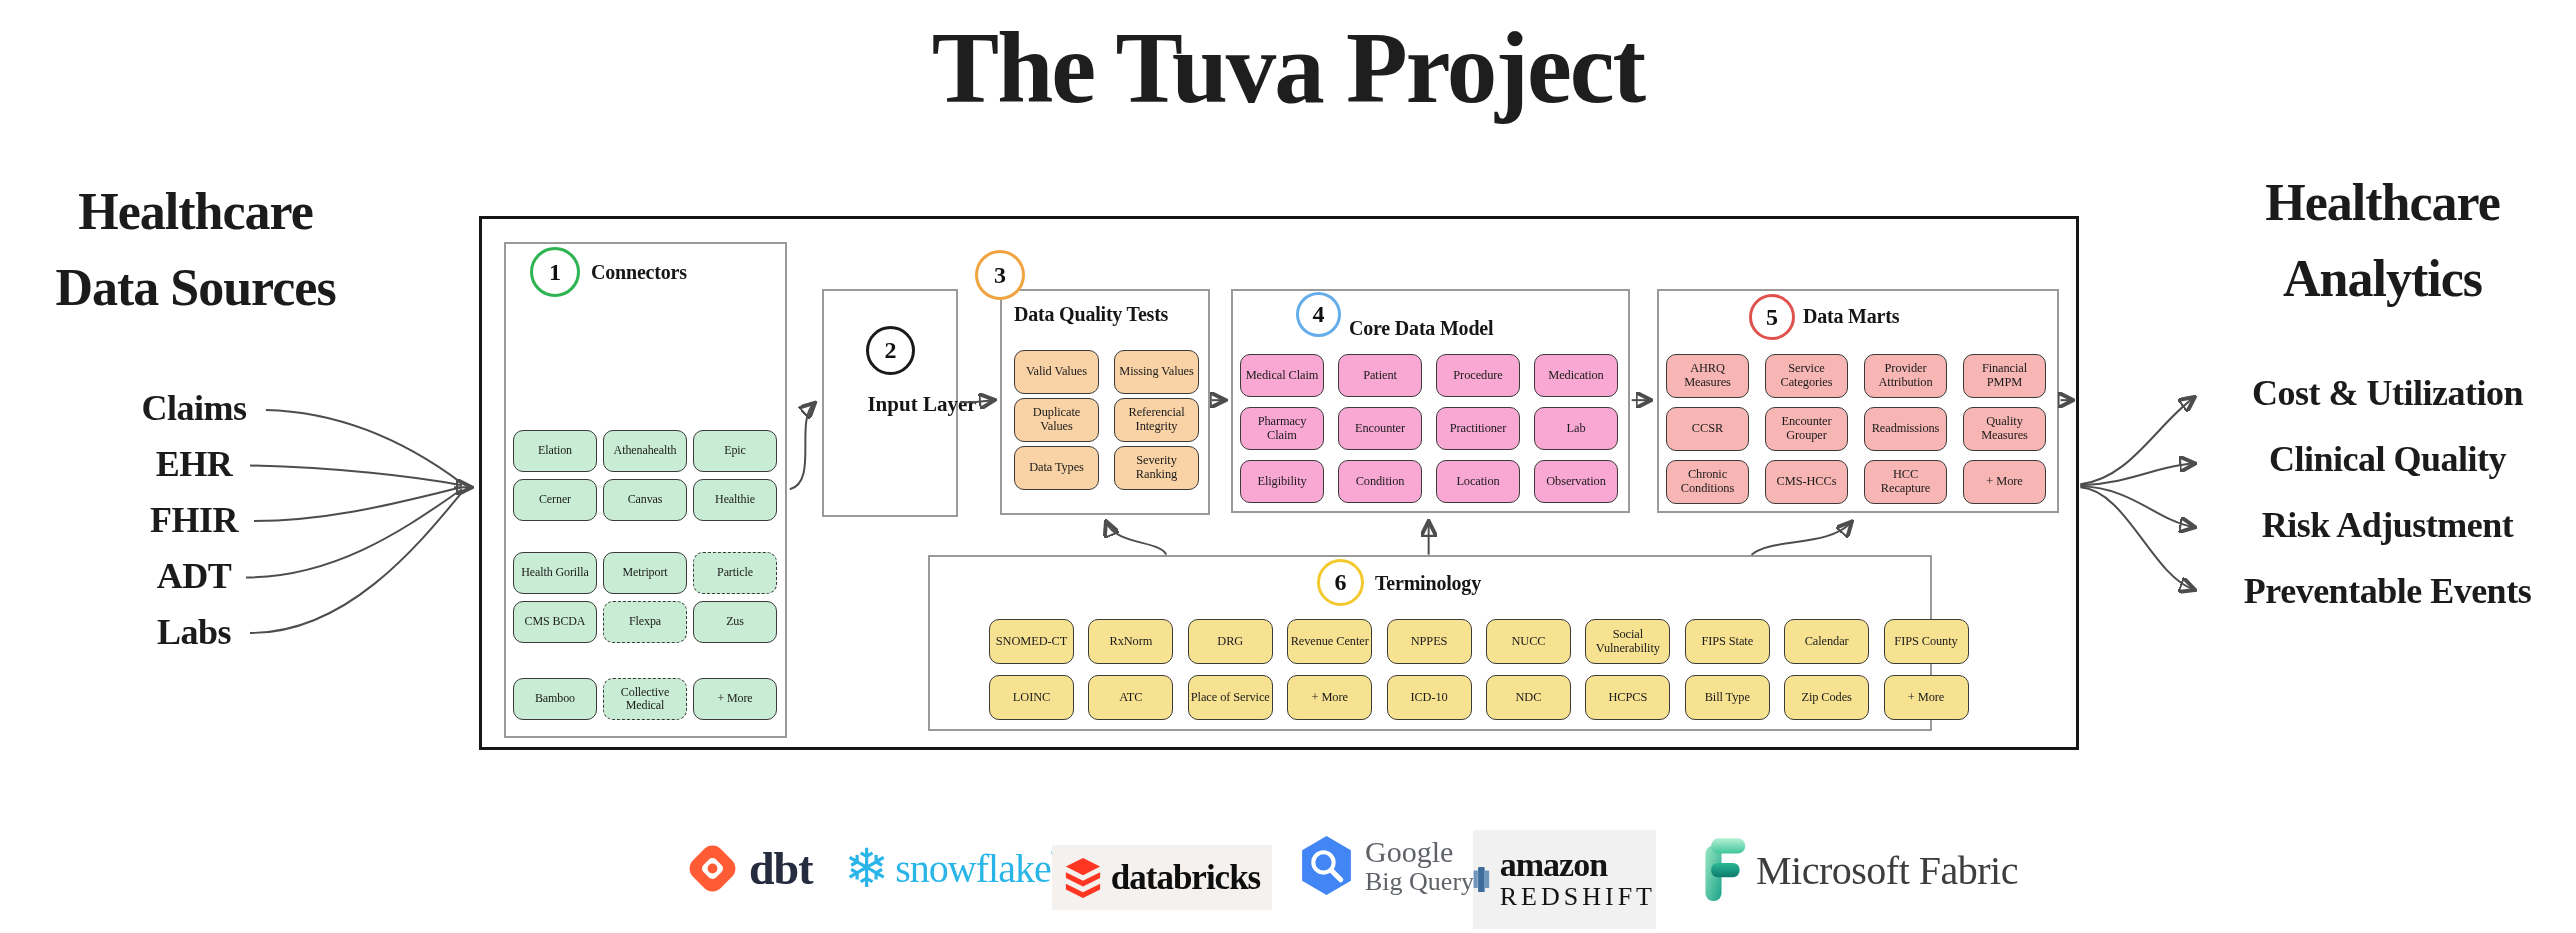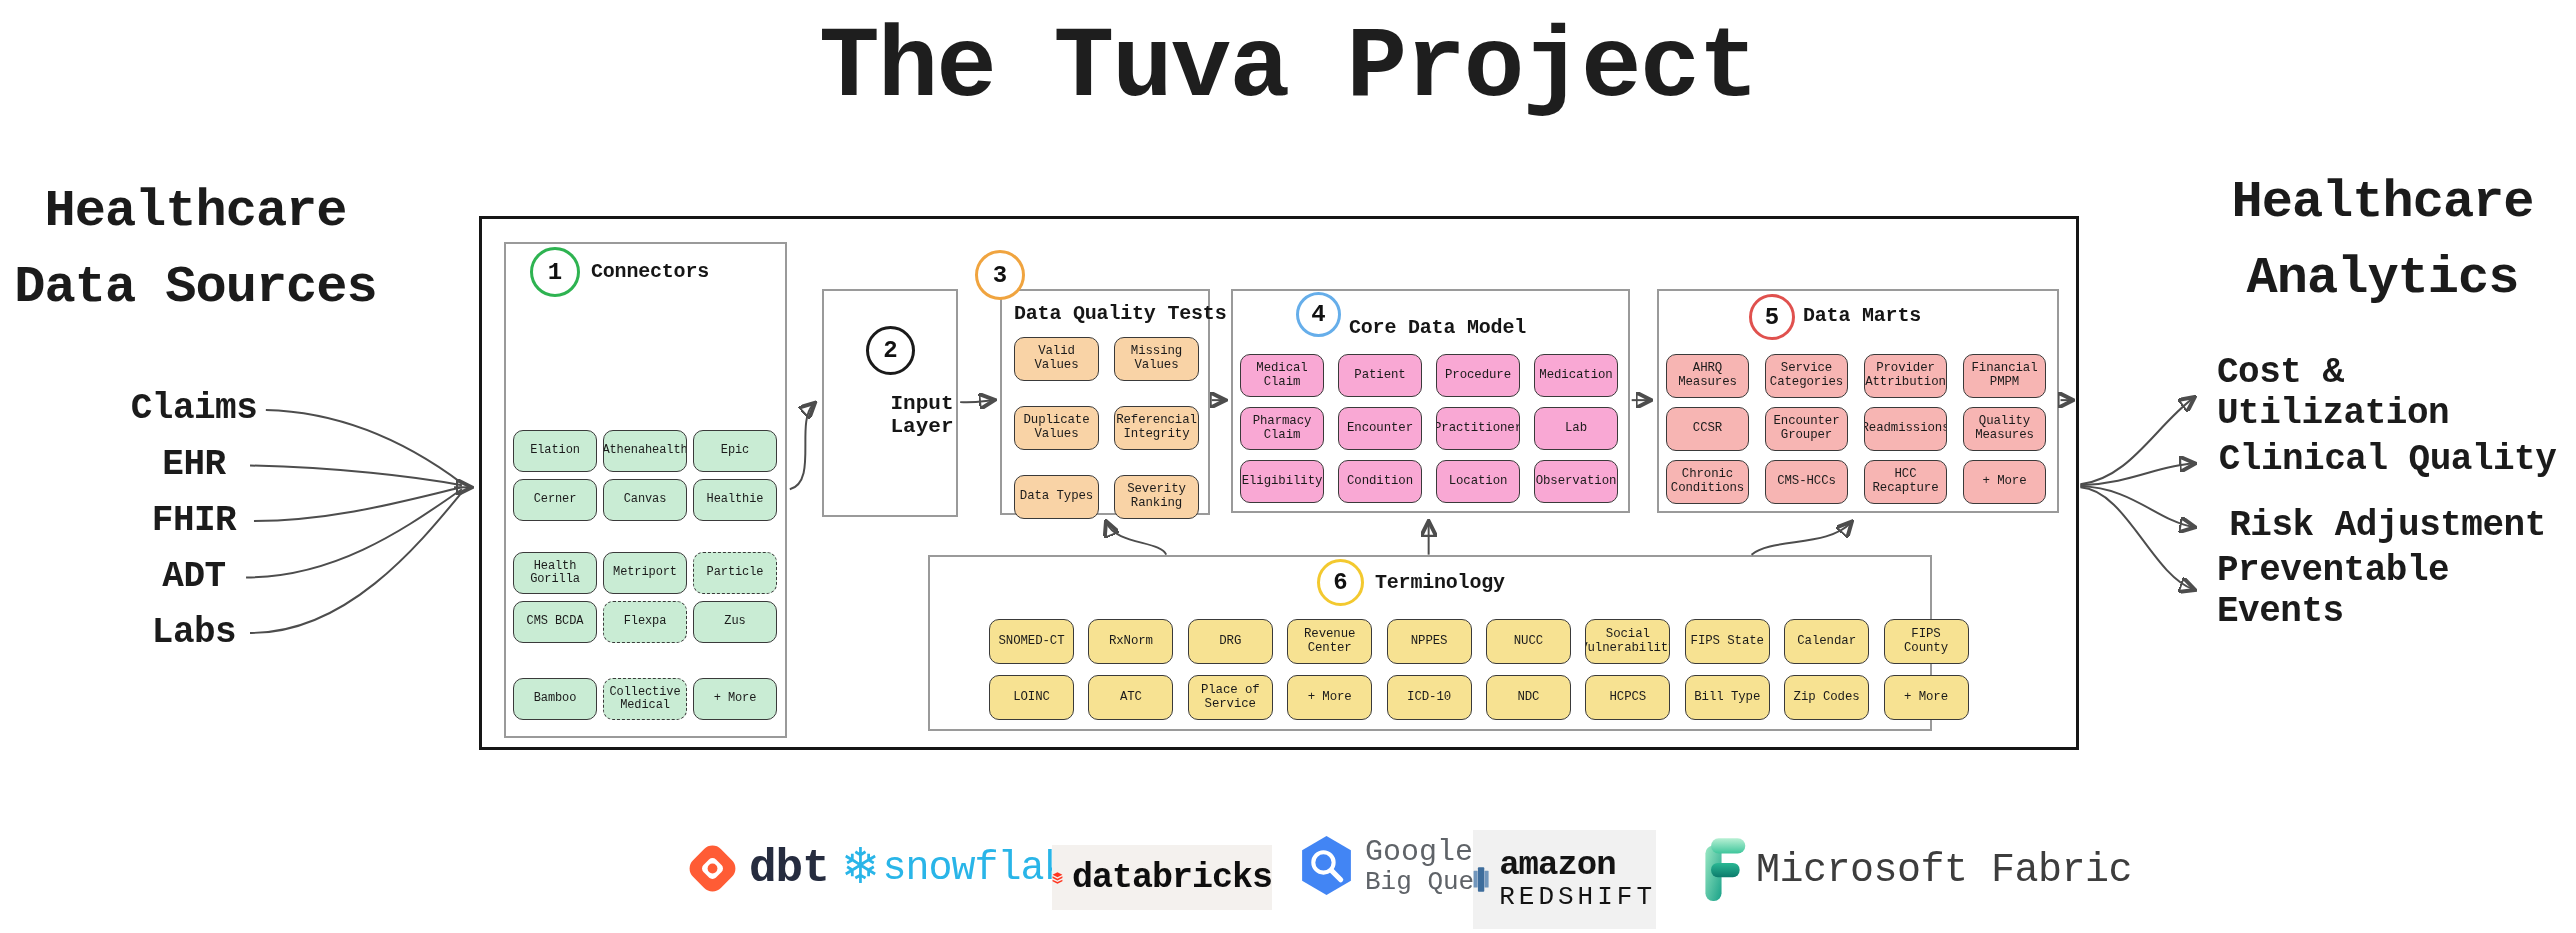--- a/index.html
+++ b/index.html
@@ -1,18 +1,18 @@
 <!DOCTYPE html>
 <html><head>
 <meta charset="utf-8">
 <style>
   html,body{margin:0;padding:0;background:#ffffff;}
   .canvas{
     position:relative;width:2576px;height:933px;background:#ffffff;overflow:hidden;
-    font-family:Liberation Mono, monospace;color:#191919;
+    font-family:Liberation Serif, serif;color:#191919;
   }
   .abs{position:absolute;box-sizing:border-box;}
   
   .main-title{
     left:0;top:4px;width:2576px;text-align:center;
     font-size:101px;font-weight:bold;letter-spacing:-2px;color:#1e1e1e;line-height:129px;
   }
   .side-heading{font-size:52px;font-weight:bold;line-height:76px;text-align:center;color:#1b1b1b;letter-spacing:-1px;}
   .left-heading{left:5px;top:174px;width:381px;}
   .right-heading{left:2219px;top:165px;width:327px;}
@@ -46,21 +46,21 @@
   .chip-grid{display:grid;}
   .chip{
     border:1.6px solid #3a3a3a;border-radius:10px;
     display:flex;align-items:center;justify-content:center;text-align:center;
     font-size:12.4px;line-height:1.12;letter-spacing:-0.1px;color:#1b1b1b;
     padding:0 2px;overflow:hidden;background:#eee;
   }
   .chip.dashed{border-style:dashed;}
   .connectors-grid{grid-template-columns:repeat(3,84px);gap:7px 6px;grid-auto-rows:42px;}
   .connectors-grid .chip{font-size:12px;background:#c9ecd4;}
-  .dqt-grid{left:1014px;top:337px;grid-template-columns:repeat(2,85px);gap:25px 15px;grid-auto-rows:44px;}
+  .dqt-grid{left:1014px;top:350px;grid-template-columns:repeat(2,85px);gap:4px 15px;grid-auto-rows:44px;}
   .dqt-grid .chip{background:#f9d3a6;}
   .core-grid{left:1240px;top:354px;grid-template-columns:repeat(4,84px);gap:10px 14px;grid-auto-rows:43px;}
   .core-grid .chip{background:#f9a8d4;}
   .marts-grid{left:1666px;top:354px;grid-template-columns:repeat(4,83px);gap:9px 16px;grid-auto-rows:44px;}
   .marts-grid .chip{background:#f7b5b3;}
   .term-grid{left:989px;top:619px;grid-template-columns:repeat(10,85px);gap:11px 14.4px;grid-auto-rows:45px;}
   .term-grid .chip{background:#f7e292;}
   
   .arrows{left:0;top:0;pointer-events:none;z-index:4;}
   .arrows path{stroke:#4d4d4d;stroke-width:2;fill:none;}

